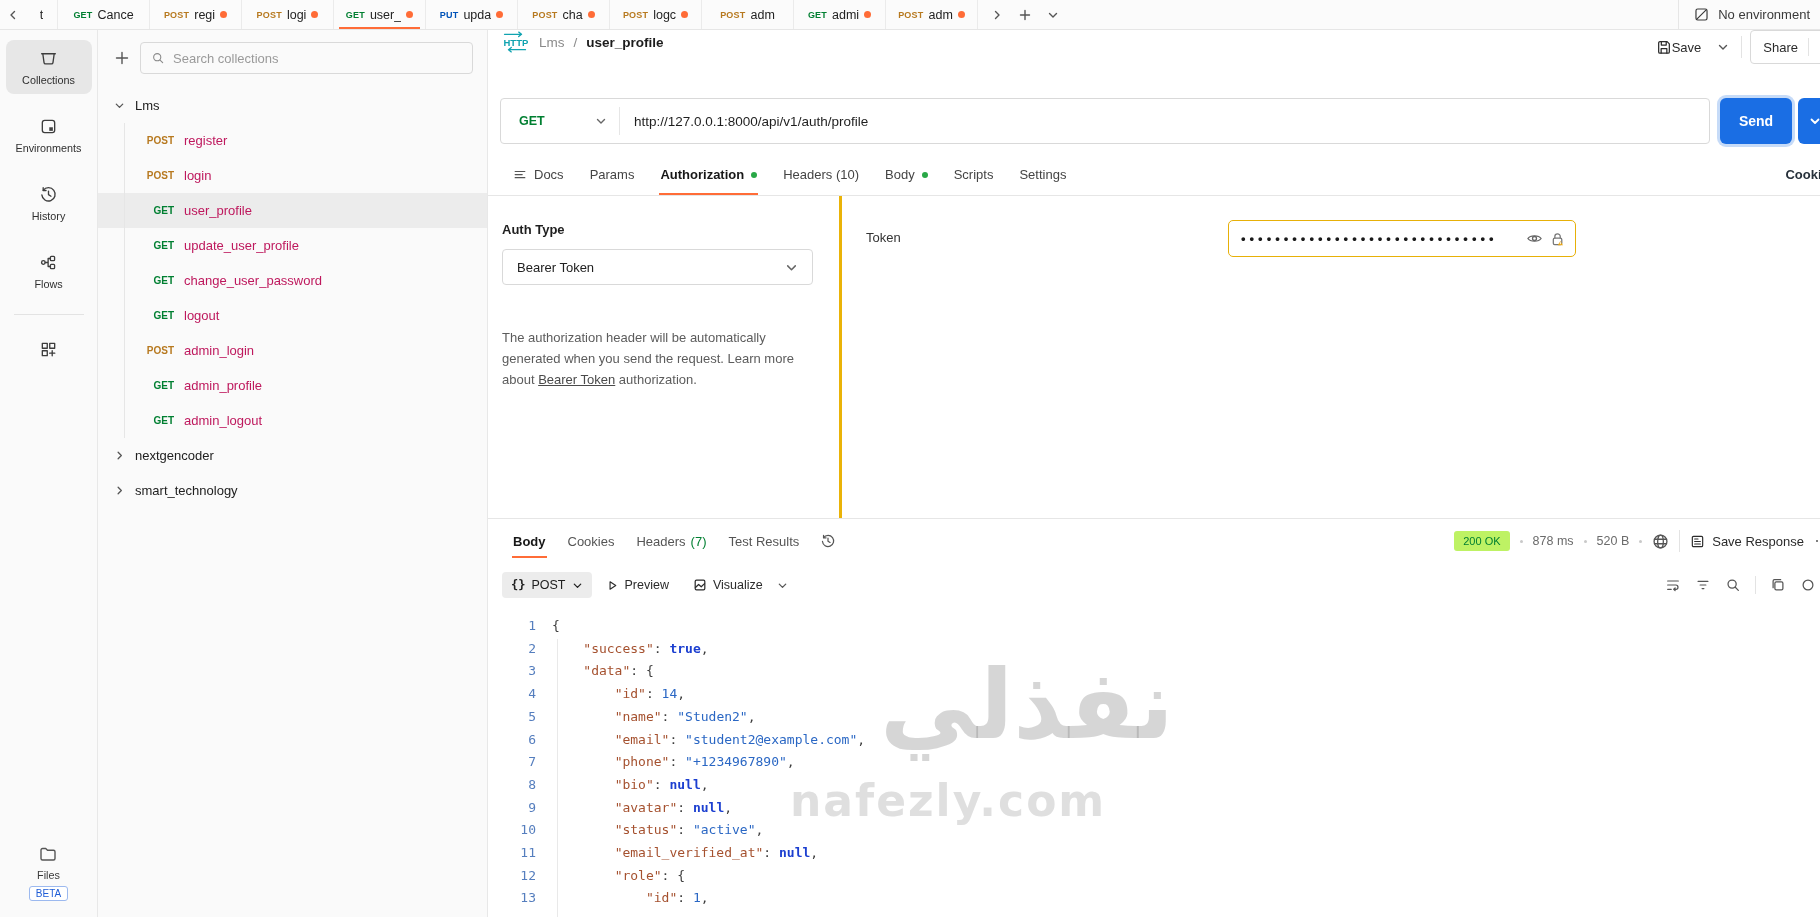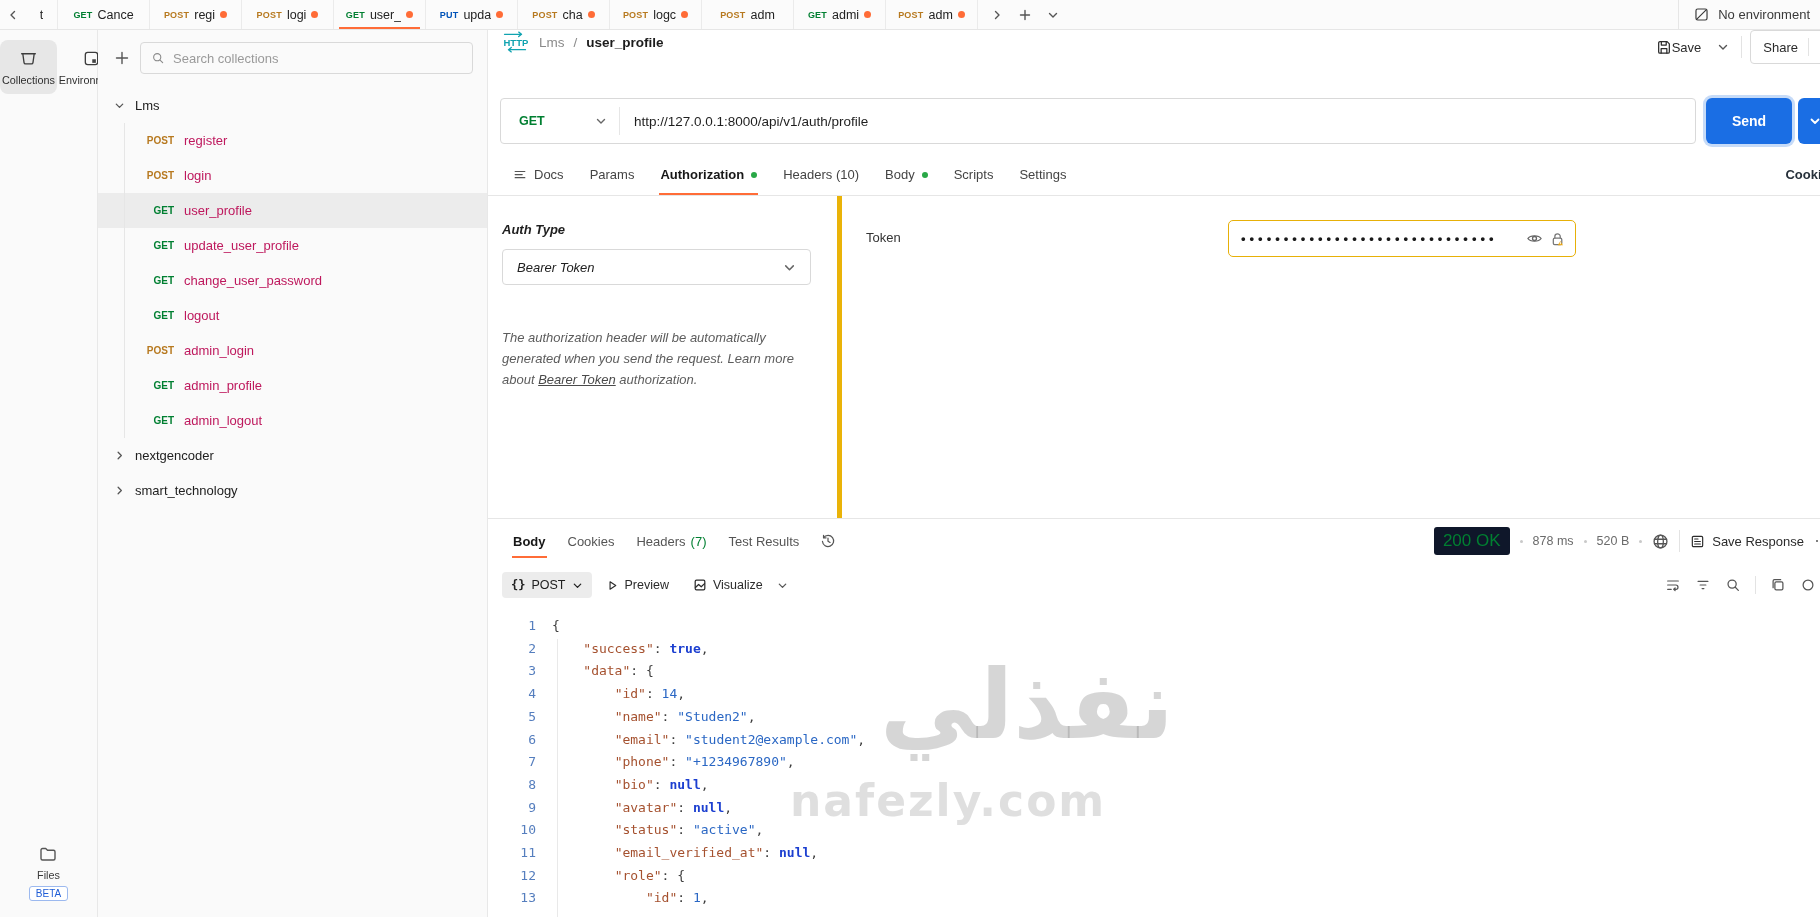--- a/index.html
+++ b/index.html
@@ -75,34 +75,34 @@
   .share-btn { display:flex; align-items:center; gap:10px; border:1px solid #d9d9d9; border-radius:4px; padding:7px 12px; font-size:13px; color:#2b2b2b; cursor:pointer; background:#fff; }
   .share-btn .bsep { width:1px; height:18px; background:#e3e3e3; }
 
   .url-row { height:66px; flex:none; display:flex; align-items:center; padding:0 12px; gap:10px; }
   .url-box { flex:1; height:46px; border:1px solid #d9d9d9; border-radius:4px; display:flex; align-items:stretch; background:#fff; min-width:0; }
   .method-cell { width:118px; flex:none; display:flex; align-items:center; padding:0 12px 0 18px; gap:8px; cursor:pointer; }
   .method-cell .mtxt { font-size:12.5px; font-weight:bold; color:var(--m-get,#007f31); flex:1; }
   .method-cell .ic { color:#666; }
   .url-sep { width:1px; background:#e6e6e6; margin:8px 0; }
   .url-text { flex:1; display:flex; align-items:center; padding:0 14px; font-size:13.5px; color:#1f1f1f; white-space:nowrap; overflow:hidden; }
-  .send-btn { flex:none; width:86px; height:46px; background:var(--send,#1a6ee4); color:#fff; font-size:14px; font-weight:bold;
+  .send-btn { flex:none; width:72px; height:46px; background:var(--send,#1a6ee4); color:#fff; font-size:14px; font-weight:bold;
     border:none; border-radius:6px; cursor:pointer; box-shadow:0 0 0 3px rgba(26,110,228,.25); font-family:"Liberation Sans",sans-serif; }
   .send-chev { flex:none; width:34px; height:46px; background:var(--send,#1a6ee4); border-radius:6px; margin-right:-24px; margin-left:-4px;
     display:flex; align-items:center; justify-content:center; color:#fff; cursor:pointer; }
 
   .req-tabs { height:42px; flex:none; display:flex; align-items:stretch; padding-left:12px; border-bottom:1px solid #e6e6e6;gap:26px; }
   .rtab { position:relative; display:flex; align-items:center; gap:7px; padding:0 13px; font-size:13px; color:#444; cursor:pointer; white-space:nowrap; }
   .rtab.active { color:#171717; font-weight:bold; }
   .rtab.active::after { content:""; position:absolute; left:12px; right:12px; bottom:0; height:2px; background:var(--accent,#ff6c37); }
   .gdot { width:6px; height:6px; border-radius:50%; background:#29a847; }
   .cookies-link { margin-left:auto; margin-right:-16px; display:flex; align-items:center; font-size:13px; font-weight:bold; color:#26303a; cursor:pointer; white-space:nowrap; }
 
   .auth-area { height:322px; flex:none; display:flex; }
-  .auth-left { width:354px; flex:none; border-right:5px solid #eab308; padding:26px 26px 0 14px;font-style:italic; }
+  .auth-left { width:354px; flex:none; border-right:3px solid #eab308; padding:26px 26px 0 14px; }
   .auth-label { font-size:13px; font-weight:bold; color:#1f1f1f; margin-bottom:12px; }
   .auth-select { height:36px; border:1px solid #d9d9d9; border-radius:4px; display:flex; align-items:center; padding:0 14px; font-size:13px; color:#212121; cursor:pointer; }
   .auth-select .ic { margin-left:auto; color:#666; }
   .auth-info { margin-top:42px; font-size:13px; line-height:21px; color:#5c5c5c; width:302px; }
   .auth-info a { color:#4a4a4a; text-decoration:underline; cursor:pointer; }
   .auth-right { flex:1; display:flex; align-items:flex-start; padding:24px 244px 0 24px; }
   .token-label { font-size:13px; color:#333; margin-top:10px; }
   .token-field { margin-left:auto; width:348px; height:37px; border:1.5px solid var(--warn,#e7b008); border-radius:5px;
     display:flex; align-items:center; padding:0 8px 0 12px; gap:6px; background:#fff; }
   .token-dots { flex:1; font-size:13px; font-weight:bold; letter-spacing:4px; color:#1a1a1a; white-space:nowrap; overflow:hidden; }
@@ -110,21 +110,21 @@
 
   
   .resp { flex:1; min-height:0; border-top:1px solid #e6e6e6; display:flex; flex-direction:column; }
   .resp-tabs { height:44px; flex:none; display:flex; align-items:stretch; padding:0 14px; }
   .resp-tab { position:relative; display:flex; align-items:center; gap:5px; padding:0 11px; font-size:13px; color:#555; cursor:pointer; }
   .resp-tab.active { color:#171717; font-weight:bold; }
   .resp-tab.active::after { content:""; position:absolute; left:10px; right:10px; bottom:5px; height:2px; background:var(--accent,#ff6c37); }
   .resp-tab .cnt { color:var(--m-get,#007f31); font-weight:normal; }
   .resp-hist { display:flex; align-items:center; color:#555; padding:0 10px; cursor:pointer; }
   .resp-meta { margin-left:auto; display:flex; align-items:center; gap:10px; margin-right:-14px; }
-  .status-badge { background:#0f172a; color:var(--m-get,#007f31); font-size:17px; padding:4px 9px; border-radius:3px; white-space:nowrap; }
+  .status-badge { background:#bef264; color:var(--m-get,#007f31); font-size:11px; padding:4px 9px; border-radius:3px; white-space:nowrap; }
   .meta-dot { width:3px; height:3px; border-radius:50%; background:#c9c9c9; }
   .meta-txt { font-size:12.5px; color:#6b6b6b; white-space:nowrap; }
   .meta-ic { color:#555; cursor:pointer; }
   .save-resp { display:flex; align-items:center; gap:7px; font-size:13px; color:#2b2b2b; cursor:pointer; white-space:nowrap; }
 
   .resp-toolbar { height:44px; flex:none; display:flex; align-items:center; padding:0 14px; gap:4px; }
   .fmt-chip { display:flex; align-items:center; gap:6px; background:#ececec; border-radius:4px; padding:6px 9px; font-size:12.5px; color:#212121; cursor:pointer; }
   .fmt-chip .braces { font-family:"DejaVu Sans Mono",monospace; font-weight:bold; font-size:12px; }
   .tool-btn { display:flex; align-items:center; gap:6px; padding:6px 10px; font-size:12.5px; color:#2b2b2b; cursor:pointer; }
   .tool-right { margin-left:auto; display:flex; align-items:center; gap:14px; color:#555; margin-right:-10px; }
@@ -231,21 +231,21 @@
           <path d="M4.5 15.5 L15.5 4.5"></path>
         </svg>
     </span>
     <span class="env-label">No environment</span>
   </div>
 </header>
 
 <div class="body-row">
 
   <nav class="rail">
-    <div id="rail-items" style="display:flex;flex-direction:row;align-items:center;width:100%;">
+    <div id="rail-items" style="display:flex;flex-direction:column;align-items:center;width:100%;">
         <div class="rail-item active">
           <span class="ic">
             <svg width="19" height="19" viewBox="0 0 20 20">
               <path d="M2.8 5 h14.4 M4 5 l1.3 9.3 a1.6 1.6 0 0 0 1.6 1.4 h6.2 a1.6 1.6 0 0 0 1.6-1.4 L16 5"></path>
             </svg>
           </span>
           <span class="rlabel">Collections</span>
         </div>
         <div class="rail-item">
           <span class="ic">

